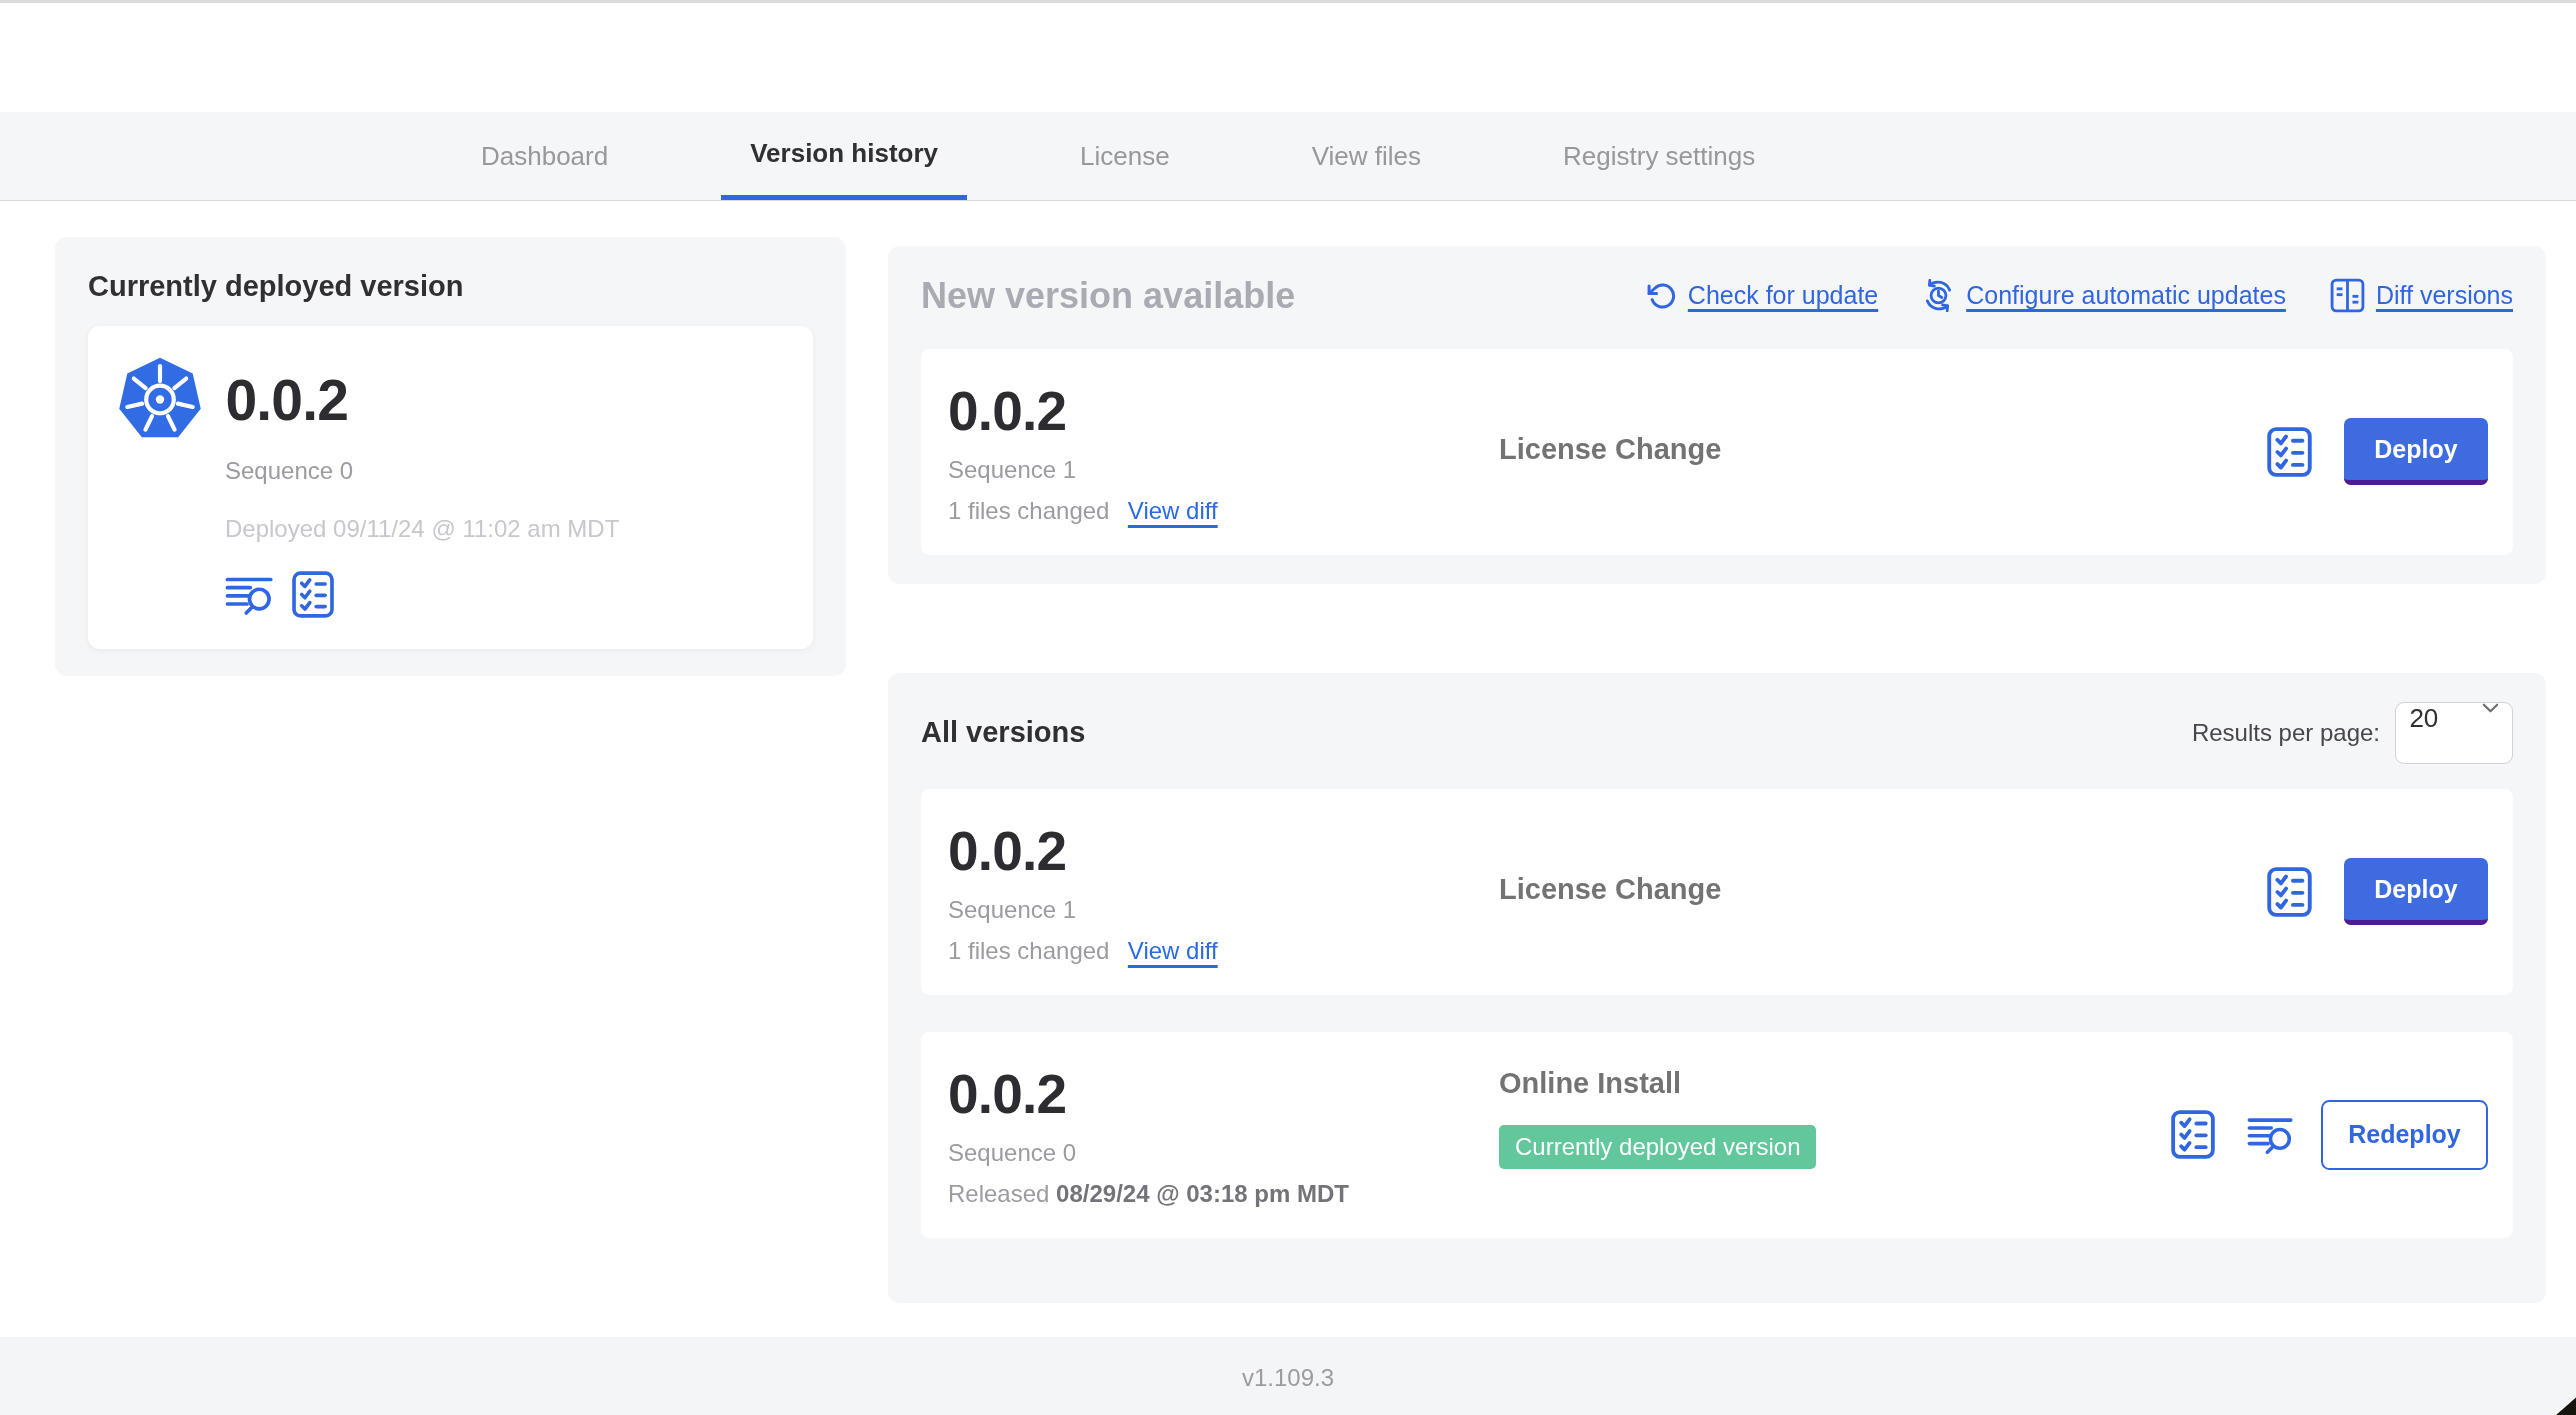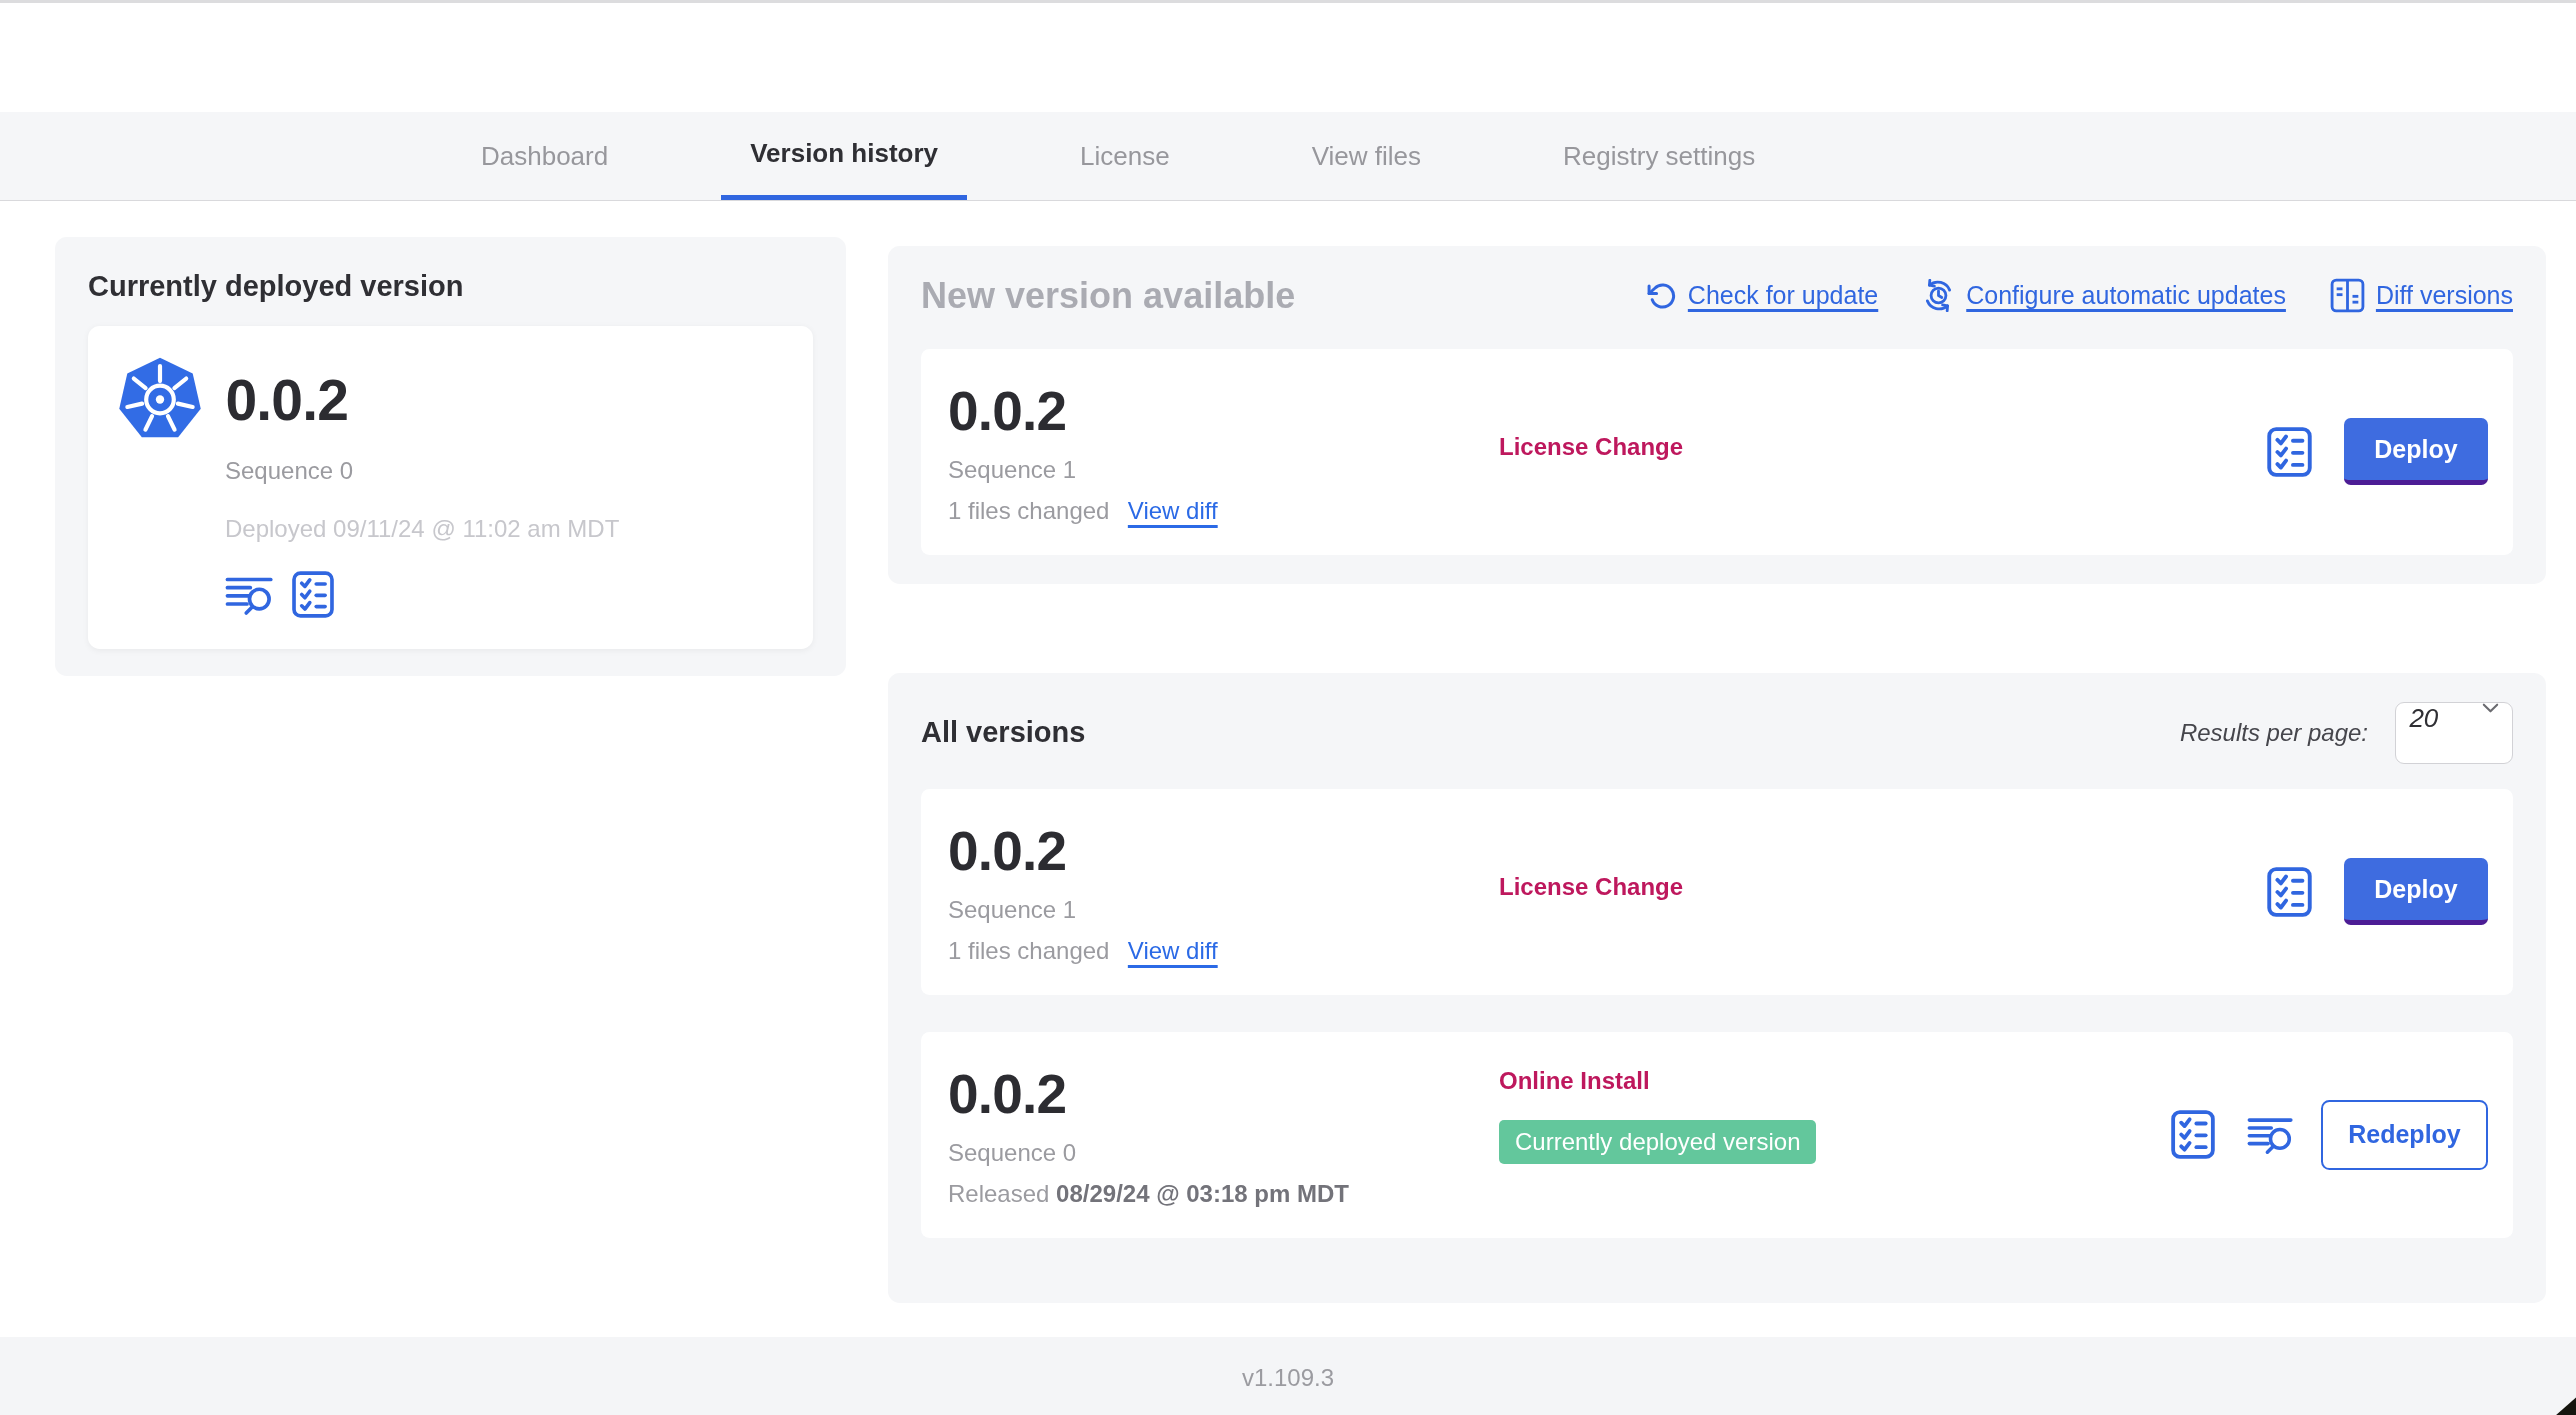--- a/index.html
+++ b/index.html
@@ -57,37 +57,37 @@
   
   .v-card { margin-top: 32px; background: #fff; border-radius: 8.4px; height: 206px;
             padding: 35px 25px 35px 27px; display: flex; align-items: flex-start; }
   .v-col1 { width: 551px; flex: 0 0 auto; }
   .v-ver  { font-size: 55px; font-weight: 700; color: #2c2c31; letter-spacing: -0.8px; line-height: 1; }
   .v-seq  { margin-top: 17px; font-size: 24px; color: #9b9ba0; }
   .v-files { margin-top: 13.4px; font-size: 24px; color: #9b9ba0; display: flex; gap: 18.4px; align-items: baseline; }
   .view-diff { font-size: 24px; color: #2b6ae6; text-decoration: underline;
                text-decoration-thickness: 2.5px; text-underline-offset: 5.9px; cursor: pointer; }
   .v-col2 { flex: 1; }
-  .v-type { font-size: 24px; font-weight: 600; color: #be185d; }
+  .v-type { font-size: 29px; font-weight: 600; color: #737373; }
   .mt-58 { margin-top: 49px; }
   .badge { display: inline-block; margin-top: 25px; background: #63c79c; color: #fff;
            font-size: 24px; padding: 8.4px 16px; border-radius: 5px; }
   .rel-line { margin-top: 13.4px; font-size: 24px; color: #9b9ba0; }
   .rel-line b { color: #73737a; font-weight: 700; }
   .v-col3 { flex: 0 0 auto; display: flex; align-items: center; gap: 32px; align-self: center; }
   .v-col3 .gap-sm { margin-right: -5px; }
 
   .btn { border: none; border-radius: 6.7px; font-family: inherit; font-size: 25px; font-weight: 700; cursor: pointer; }
   .btn-primary { width: 144px; height: 67px; background: #3e6ce0; color: #fff;
                  border-bottom: 5px solid #4c1d95; }
   .btn-outline { width: 167px; height: 70px; background: #fff; color: #3066e0;
                  border: 2.5px solid #3066e0; border-radius: 8.4px; }
 
   
-  .rpp { display: flex; align-items: center; gap: 27px; font-style: italic; }
+  .rpp { display: flex; align-items: center; gap: 15px; }
   .rpp-label { font-size: 24px; color: #46464c; }
   .select { width: 118px; height: 62px; background: #fff; border: 1.7px solid #d2d2d6; border-radius: 9px;
             display: flex; align-items: flex-start; justify-content: space-between; padding: 0 13.4px; cursor: pointer; }
   .select .val { font-size: 26px; color: #2f2f34; }
 
   .icon-btn { cursor: pointer; display: flex; }
 
   
   .footer { position: absolute; left: 0; top: 1334px; width: 100%; height: 81px;
             background: #f4f5f7; display: flex; align-items: center; justify-content: center; }

